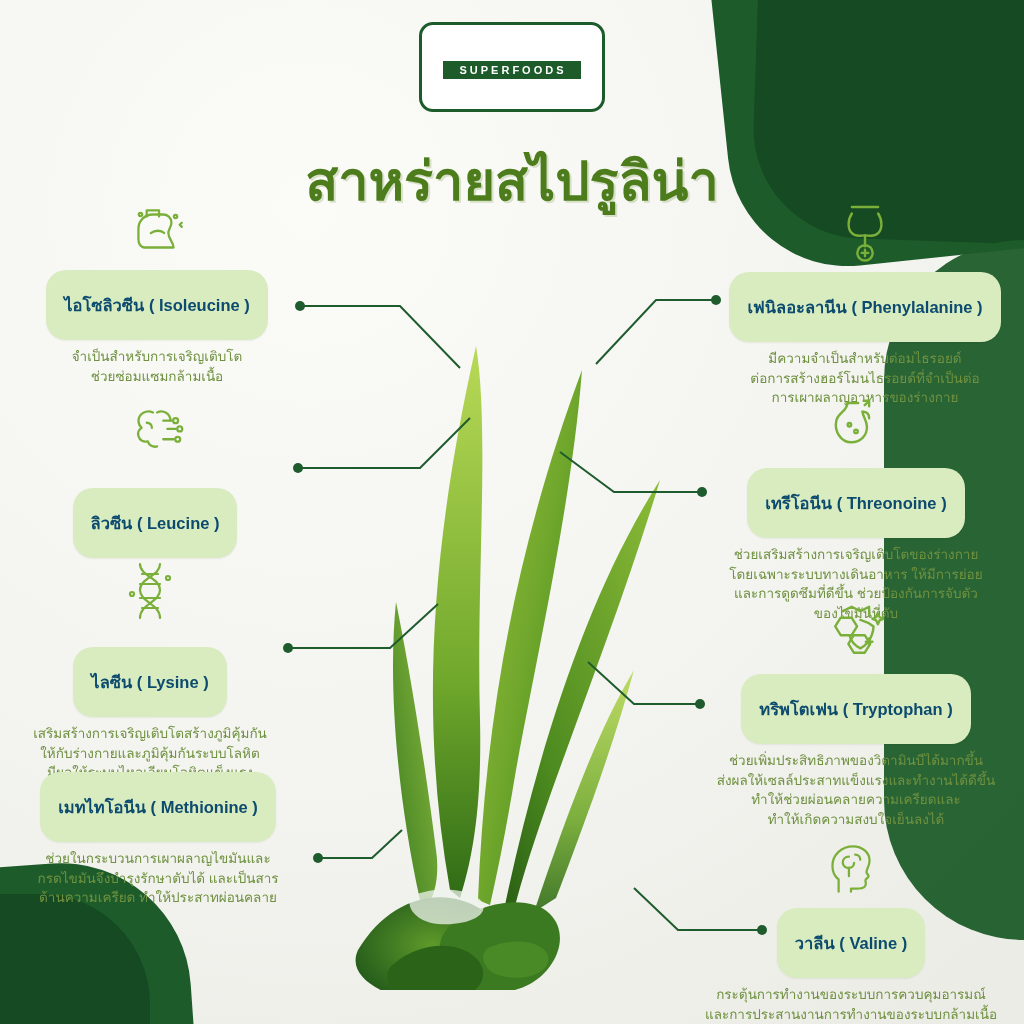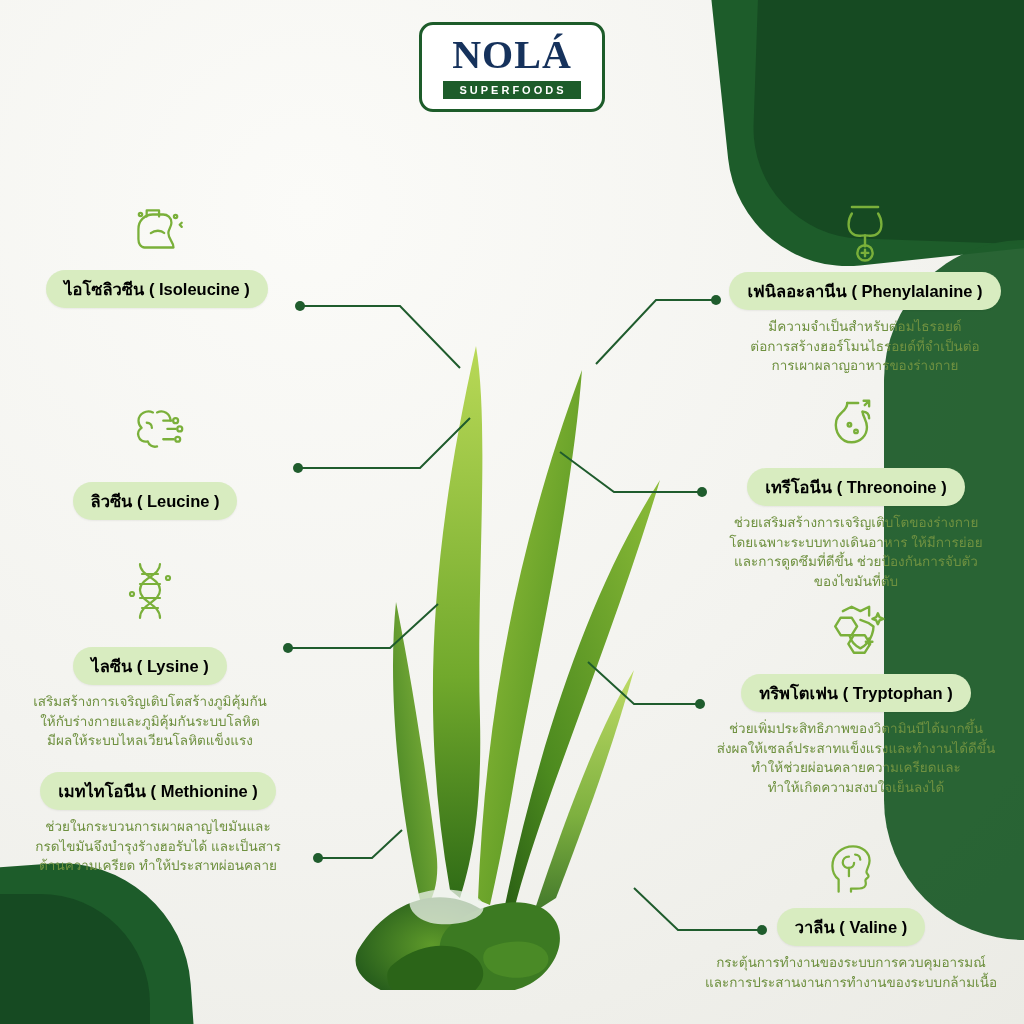--- a/index.html
+++ b/index.html
@@ -100,24 +100,24 @@
 
   
   .lines { position: absolute; inset: 0; z-index: 3; pointer-events: none; }
 
   
   .node { position: absolute; z-index: 4; }
   .pill {
     display: inline-block;
     background: #d8ecc0;
     border-radius: 20px;
-    padding: 6px 18px;
+    padding: 22px 18px;
     font-size: 16.5px;
     font-weight: bold;
-    color: #000000;
+    color: #0c4a6e;
     white-space: nowrap;
     box-shadow: 0 1px 2px rgba(0,0,0,0.06);
   }
   .desc {
     margin-top: 7px;
     font-size: 13.5px;
     line-height: 1.45;
     color: #6f9140;
     white-space: pre-line;
   }
@@ -133,24 +133,24 @@
 
 <div class="canvas">
 
   <div class="corner-tr"></div>
   <div class="corner-tr2"></div>
   <div class="corner-right-band"></div>
   <div class="corner-bl"></div>
   <div class="corner-bl2"></div>
 
   <div class="logo">
-    <div class="logo-word">NOLÁ</div>
     <div class="logo-sub">SUPERFOODS</div>
   </div>
 
+  <div class="headline">สาหร่ายสไปรูลิน่า</div>
 
   <div class="plant">
     <svg viewBox="0 0 430 740" xmlns="http://www.w3.org/2000/svg">
       <defs>
         <linearGradient id="g1" x1="0" y1="0" x2="1" y2="1">
           <stop offset="0%" stop-color="#9fc63f"></stop>
           <stop offset="55%" stop-color="#6aa32a"></stop>
           <stop offset="100%" stop-color="#3d7a18"></stop>
         </linearGradient>
         <linearGradient id="g2" x1="0" y1="0" x2="0" y2="1">
@@ -213,35 +213,37 @@
         <path d="M22 18v-6h12v6"></path>
         <path d="M26 34c4-3 10-3 13 0"></path>
         <circle cx="50" cy="18" r="1.6"></circle>
         <circle cx="16" cy="16" r="1.6"></circle>
         <path d="M54 26l2 2M56 24l-2 2"></path>
       </svg>
     </div>
     <div style="margin-top:6px;">
       <span class="pill">ไอโซลิวซีน ( Isoleucine )</span>
     </div>
+    <div class="desc">จำเป็นสำหรับการเจริญเติบโต
+ช่วยซ่อมแซมกล้ามเนื้อ</div>
   </div>
 
   <div class="node left" style="left:30px; top:398px; width:250px;">
     <div class="icon-box">
       <svg width="66" height="66" viewBox="0 0 64 64" fill="none" stroke="#7ab03a" stroke-width="2.2" stroke-linecap="round" stroke-linejoin="round">
         <path d="M30 14c-6-3-14 1-14 8 0 3 1 5 3 7-3 2-4 5-3 8 1 4 5 6 9 5 1 4 5 6 9 5"></path>
         <path d="M34 14c6-3 13 1 13 8"></path>
         <path d="M40 22h8M44 30h8M40 40h10"></path>
         <circle cx="52" cy="22" r="2.4"></circle>
         <circle cx="56" cy="30" r="2.4"></circle>
         <circle cx="54" cy="40" r="2.4"></circle>
         <path d="M24 24c3 0 5 2 5 5"></path>
       </svg>
     </div>
-    <div style="margin-top:18px;">
+    <div style="margin-top:24px;">
       <span class="pill">ลิวซีน ( Leucine )</span>
     </div>
   </div>
 
   <div class="node left" style="left:10px; top:556px; width:280px;">
     <div class="icon-box">
       <svg width="66" height="70" viewBox="0 0 64 70" fill="none" stroke="#7ab03a" stroke-width="2.2" stroke-linecap="round" stroke-linejoin="round">
         <path d="M22 8c0 12 20 14 20 26S22 48 22 62"></path>
         <path d="M42 8c0 12-20 14-20 26s20 14 20 28"></path>
         <path d="M24 18h16M22 28h20M22 42h20M24 52h16"></path>
@@ -255,21 +257,21 @@
     <div class="desc">เสริมสร้างการเจริญเติบโตสร้างภูมิคุ้มกัน
 ให้กับร่างกายและภูมิคุ้มกันระบบโลหิต
 มีผลให้ระบบไหลเวียนโลหิตแข็งแรง</div>
   </div>
 
   <div class="node left" style="left:8px; top:766px; width:300px;">
     <div style="margin-top:6px;">
       <span class="pill">เมทไทโอนีน ( Methionine )</span>
     </div>
     <div class="desc">ช่วยในกระบวนการเผาผลาญไขมันและ
-กรดไขมันจึงบำรุงรัางฮอรับได้ และเป็นสาร
+กรดไขมันจึงบำรุงรักษาตับได้ และเป็นสาร
 ต้านความเครียด ทำให้ประสาทผ่อนคลาย</div>
   </div>
 
   <div class="node right" style="left:712px; top:196px; width:306px;">
     <div class="icon-box">
       <svg width="70" height="70" viewBox="0 0 64 64" fill="none" stroke="#7ab03a" stroke-width="2.2" stroke-linecap="round" stroke-linejoin="round">
         <path d="M20 16c-4 6-4 14 0 18 4 4 8 2 12 2s8 2 12-2c4-4 4-12 0-18"></path>
         <path d="M32 36v10"></path>
         <path d="M20 10h24"></path>
         <circle cx="32" cy="52" r="7"></circle>

